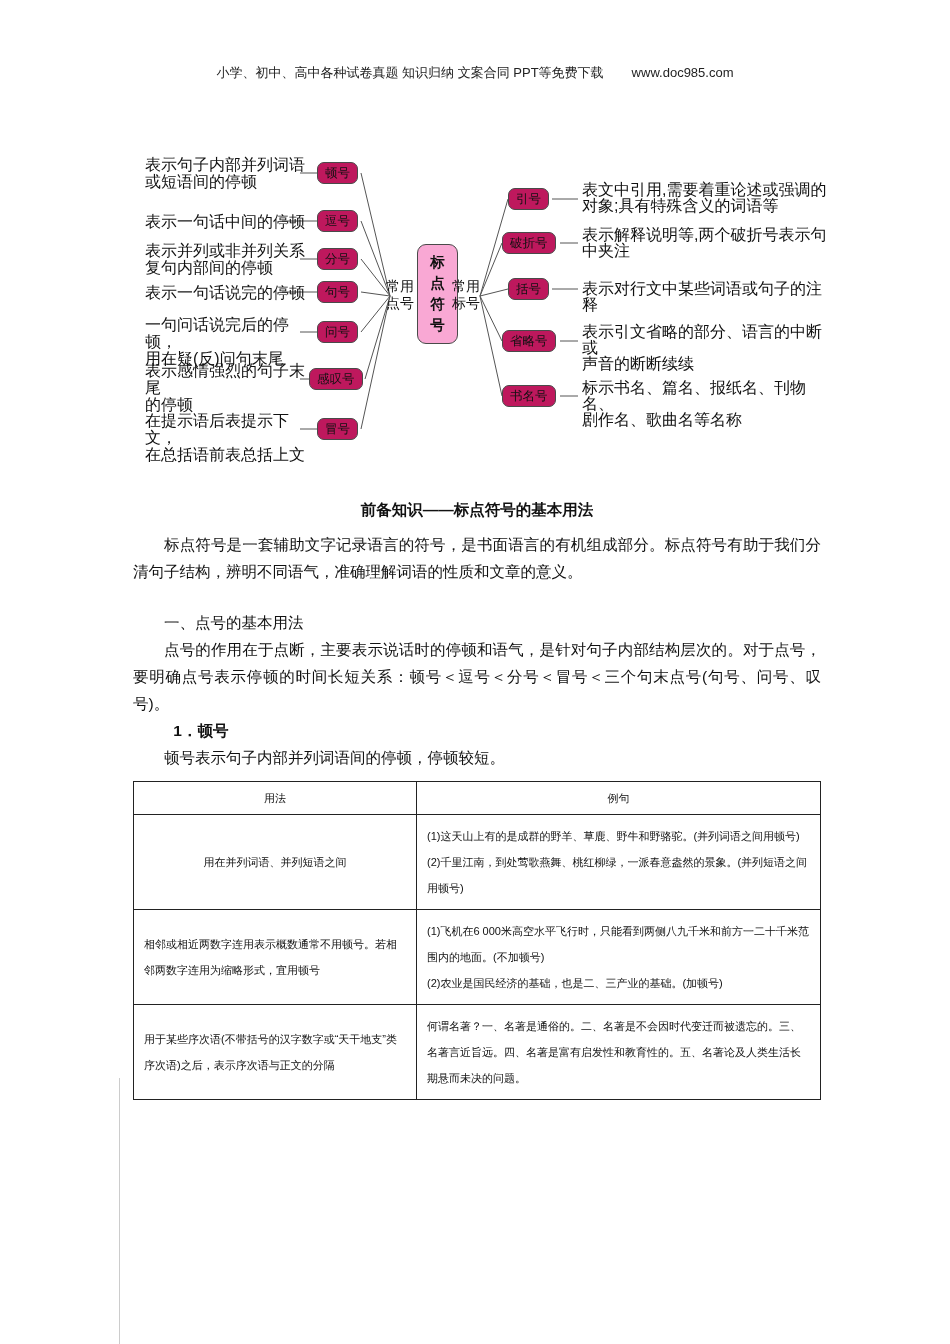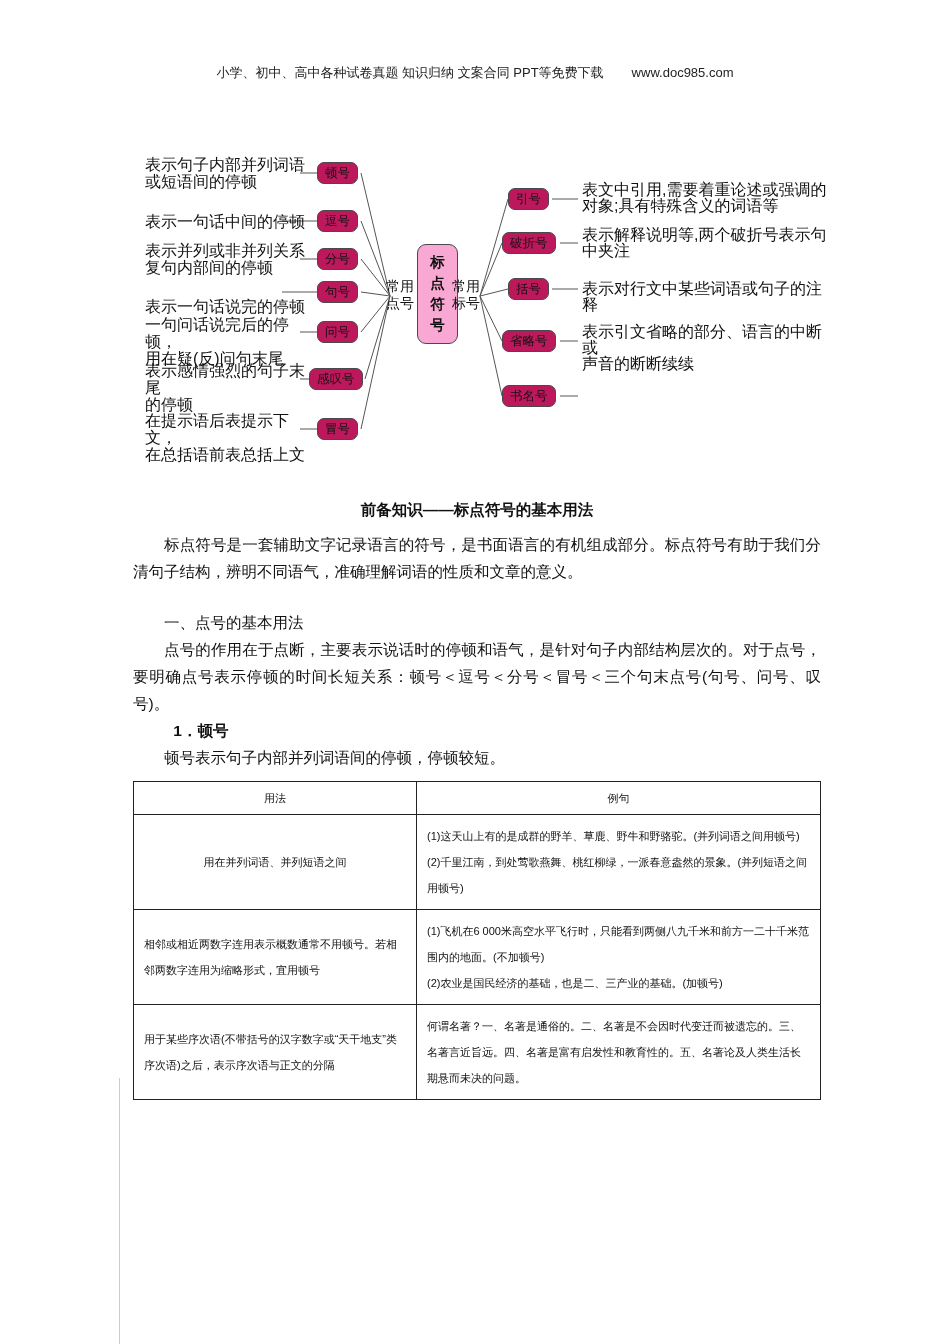--- a/index.html
+++ b/index.html
@@ -79,21 +79,21 @@
         <line x1="560" y1="191" x2="578" y2="191"></line>
         <line x1="560" y1="246" x2="578" y2="246"></line>
       </g>
     </svg>
 
     <div class="ddesc" style="left:145px;top:6px;width:170px">表示句子内部并列词语
 或短语间的停顿</div>
     <div class="ddesc" style="left:145px;top:63px;width:170px">表示一句话中间的停顿</div>
     <div class="ddesc" style="left:145px;top:92px;width:170px">表示并列或非并列关系
 复句内部间的停顿</div>
-    <div class="ddesc" style="left:145px;top:148px;width:170px">表示一句话说完的停顿</div>
+    <div class="ddesc" style="left:145px;top:134px;width:170px">表示一句话说完的停顿</div>
     <div class="ddesc" style="left:145px;top:166px;width:175px">一句问话说完后的停顿，
 用在疑(反)问句末尾</div>
     <div class="ddesc" style="left:145px;top:212px;width:175px">表示感情强烈的句子末尾
 的停顿</div>
     <div class="ddesc" style="left:145px;top:262px;width:175px">在提示语后表提示下文，
 在总括语前表总括上文</div>
 
     <div class="dbox" style="left:317px;top:12px">顿号</div>
     <div class="dbox" style="left:317px;top:60px">逗号</div>
     <div class="dbox" style="left:317px;top:98px">分号</div>
@@ -114,20 +114,22 @@
     <div class="dbox" style="left:502px;top:180px">省略号</div>
     <div class="dbox" style="left:502px;top:235px">书名号</div>
 
     <div class="ddesc rdesc" style="left:582px;top:32px">表文中引用,需要着重论述或强调的
 对象;具有特殊含义的词语等</div>
     <div class="ddesc rdesc" style="left:582px;top:77px">表示解释说明等,两个破折号表示句
 中夹注</div>
     <div class="ddesc rdesc" style="left:582px;top:131px">表示对行文中某些词语或句子的注释</div>
     <div class="ddesc rdesc" style="left:582px;top:174px">表示引文省略的部分、语言的中断或
 声音的断断续续</div>
+    <div class="ddesc rdesc" style="left:582px;top:230px">标示书名、篇名、报纸名、刊物名、
+剧作名、歌曲名等名称</div>
   </div>
 
   <div class="article">
     <p class="title">前备知识——标点符号的基本用法</p>
     <p class="intro">标点符号是一套辅助文字记录语言的符号，是书面语言的有机组成部分。标点符号有助于我们分清句子结构，辨明不同语气，准确理解词语的性质和文章的意义。</p>
     <p class="sec">一、点号的基本用法</p>
     <p class="p1">点号的作用在于点断，主要表示说话时的停顿和语气，是针对句子内部结构层次的。对于点号，要明确点号表示停顿的时间长短关系：顿号＜逗号＜分号＜冒号＜三个句末点号(句号、问号、叹号)。</p>
     <p class="sub2">1．顿号</p>
     <p class="p2">顿号表示句子内部并列词语间的停顿，停顿较短。</p>
 

